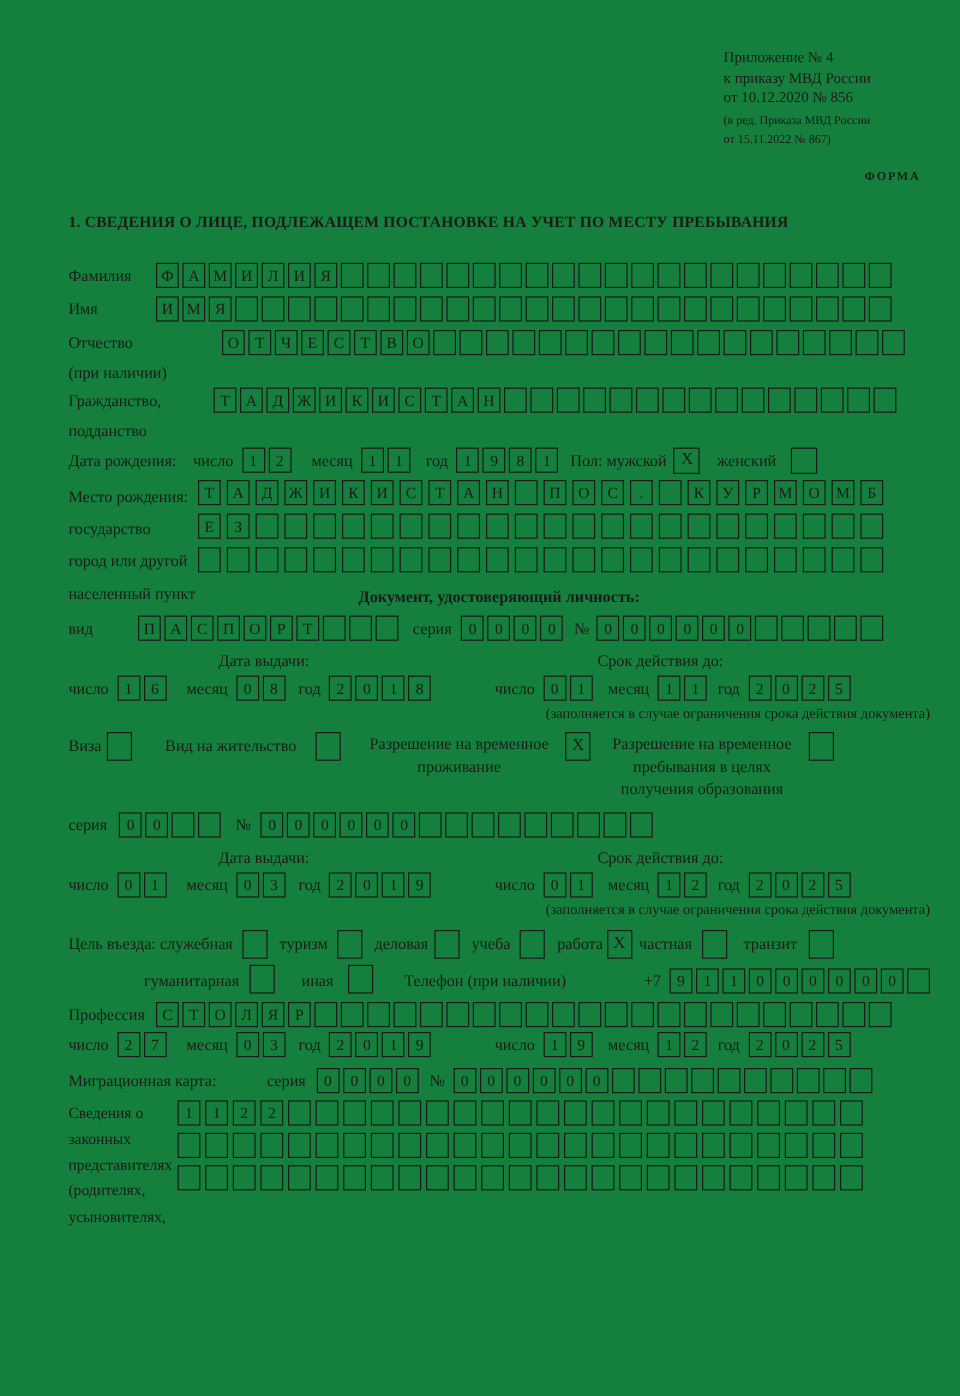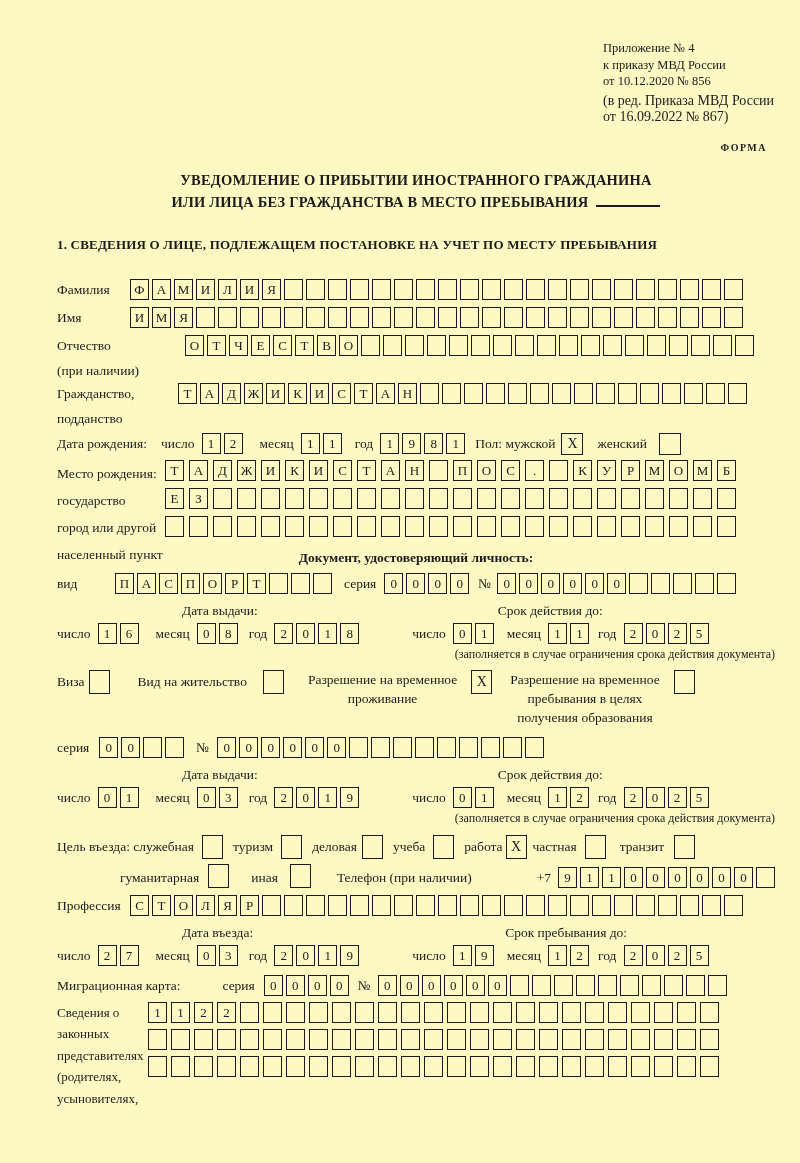--- a/index.html
+++ b/index.html
@@ -1,23 +1,23 @@
 <!DOCTYPE html>
 <html><head>
 <meta charset="utf-8">
 <style>
   html,body{margin:0;padding:0;background:#e8e8e8;}
   .page{
     width:800px;height:1163px;box-sizing:border-box;margin:0 auto;
-    padding:40px 25px 0 57px;background:#fef9c3;color:#1b1b1b;
+    padding:40px 25px 0 57px;background:#15803d;color:#1b1b1b;
     font-family:"Liberation Serif","DejaVu Serif",serif;font-size:13.5px;
     overflow:hidden;position:relative;
   }
   .ref{margin-left:auto;width:172px;line-height:16.5px;font-size:12.5px;}
-  .ref .small{font-size:14px;}
+  .ref .small{font-size:10px;}
   .ref .gap{margin-top:3px;}
   .forma{text-align:right;font-weight:bold;font-size:10px;letter-spacing:1.5px;margin:16px 8px 0 0;}
   .title{text-align:center;font-weight:bold;font-size:14.5px;line-height:22px;margin-top:16px;letter-spacing:.2px;}
   .uline{display:inline-block;width:64px;border-bottom:2px solid #1b1b1b;height:13px;margin-left:8px;}
   .sect{font-weight:bold;font-size:13px;margin-top:24px;letter-spacing:.2px;}
   .frow{display:flex;align-items:flex-start;margin-top:7px;white-space:nowrap;}
   .lbl{flex:none;line-height:21px;}
   .cells{display:flex;column-gap:3px;flex:none;}
   .cells.g4{column-gap:4px;}
   .cells.g5{column-gap:5px;}
@@ -44,29 +44,25 @@
 </head>
 <body>
 
 <div class="page">
 
   <div class="ref">
     <div>Приложение № 4</div>
     <div>к приказу МВД России</div>
     <div>от 10.12.2020 № 856</div>
     <div class="small gap">(в ред. Приказа МВД России</div>
-    <div class="small">от 16.09.2022 № 867)</div>
+    <div class="small">от 15.11.2022 № 867)</div>
   </div>
 
   <div class="forma">ФОРМА</div>
 
-  <div class="title">
-    <div>УВЕДОМЛЕНИЕ О ПРИБЫТИИ ИНОСТРАННОГО ГРАЖДАНИНА</div>
-    <div><span>ИЛИ ЛИЦА БЕЗ ГРАЖДАНСТВА В МЕСТО ПРЕБЫВАНИЯ</span><span class="uline"></span></div>
-  </div>
 
   <div class="sect">1. СВЕДЕНИЯ О ЛИЦЕ, ПОДЛЕЖАЩЕМ ПОСТАНОВКЕ НА УЧЕТ ПО МЕСТУ ПРЕБЫВАНИЯ</div>
 
   <div class="frow" style="margin-top:26px">
     <span class="lbl" style="width:73px">Фамилия</span>
     <span class="cells">
         <span class="cell">Ф</span>
         <span class="cell">А</span>
         <span class="cell">М</span>
         <span class="cell">И</span>
@@ -568,24 +564,20 @@
         <span class="cell"></span>
         <span class="cell"></span>
         <span class="cell"></span>
         <span class="cell"></span>
         <span class="cell"></span>
         <span class="cell"></span>
         <span class="cell"></span>
       </span>
   </div>
 
-  <div class="dhdr">
-    <span style="margin-left:125px;font-size:13.5px">Дата въезда:</span>
-    <span style="margin-left:252px;font-size:13.5px">Срок пребывания до:</span>
-  </div>
 
   <div class="frow" style="margin-top:4px">
     <span class="dgroup">
       <span class="lbl">число</span>
       <span class="cells">
           <span class="cell">2</span>
           <span class="cell">7</span>
         </span>
       <span class="lbl" style="margin-left:10px">месяц</span>
       <span class="cells">

